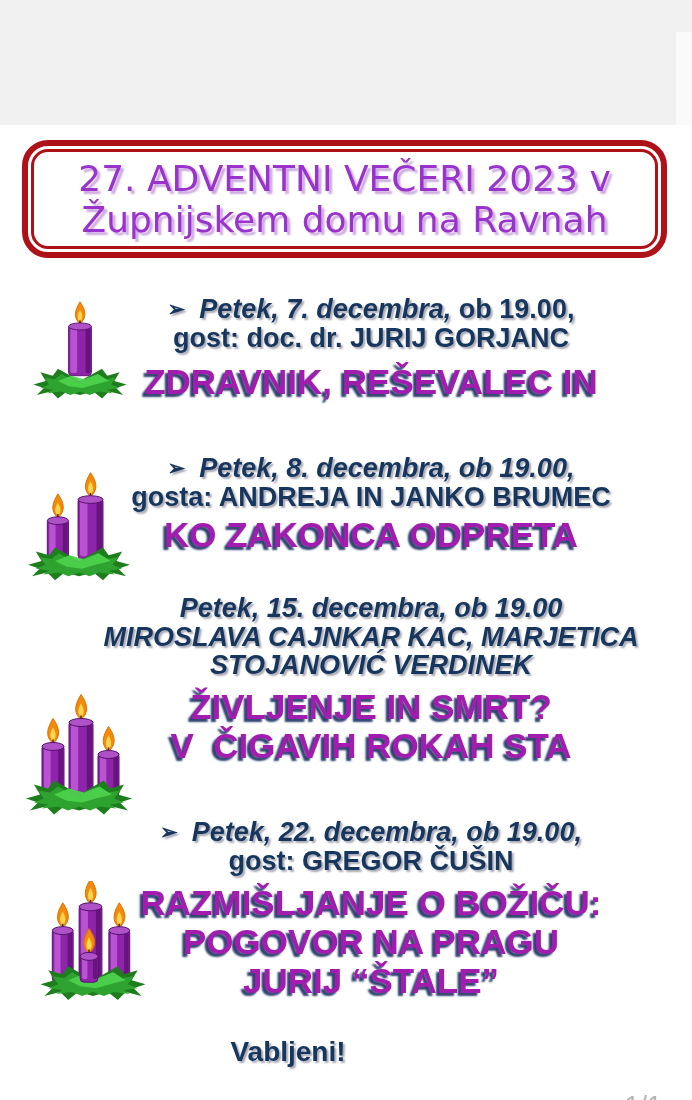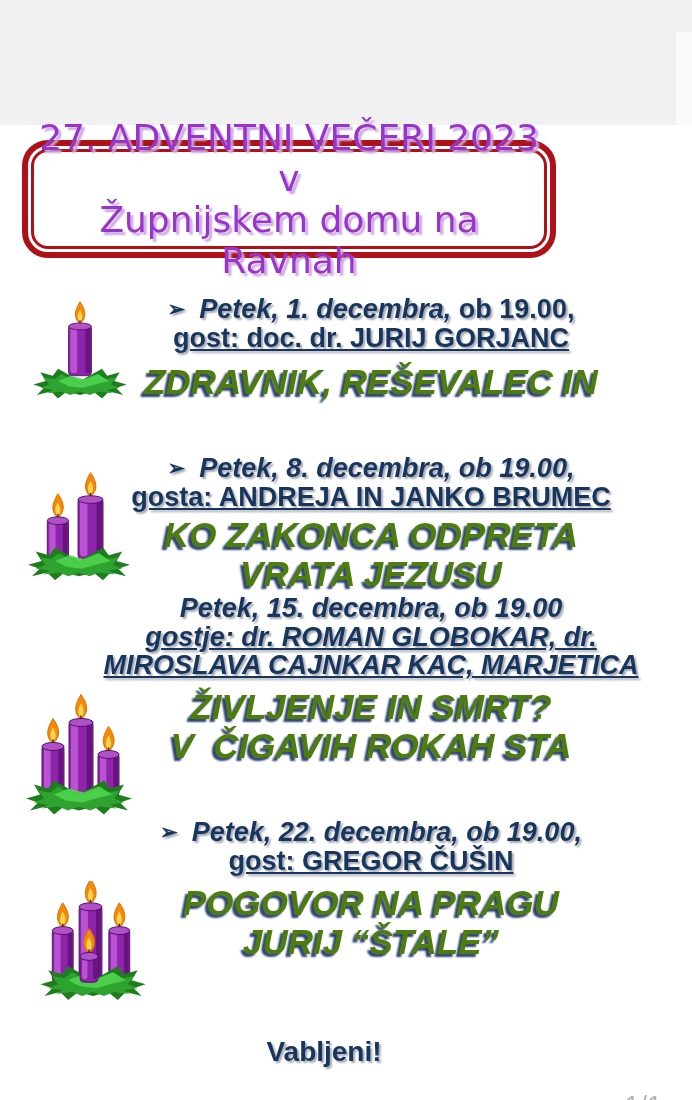--- a/index.html
+++ b/index.html
@@ -12,21 +12,21 @@
     background:#f1f1f2;
   }
   .edge-strip{
     position:absolute;right:0;top:32px;width:16px;height:93px;
     background:#fafafa;
   }
   .page{position:absolute;left:0;top:125px;width:692px;height:975px;background:#ffffff;}
 
   
   .title-box{
-    position:absolute;left:22px;top:15px;width:534px;height:118px;
+    position:absolute;left:22px;top:15px;width:645px;height:118px;
     box-sizing:border-box;border:6px solid #ae1117;border-radius:26px;
     background:#ffffff;padding:3px;
   }
   .title-inner{
     box-sizing:border-box;width:100%;height:100%;
     border:3px solid #ae1117;border-radius:17px;
     display:flex;align-items:center;justify-content:center;
   }
   .title-text{
     text-align:center;font-family:"DejaVu Sans",sans-serif;
@@ -38,32 +38,31 @@
   .date-line{
     font-size:27px;line-height:30px;font-weight:bold;color:#17365d;
     text-shadow:2px 2px 2px #a8a8b4;
   }
   .date-line .bullet{font-style:normal;font-size:21px;vertical-align:2px;padding-right:14px;}
   .date-it{font-style:italic;}
   .date-up{font-style:normal;}
   .guest-line{
     font-size:27px;line-height:28px;font-weight:bold;color:#17365d;
     text-shadow:2px 2px 2px #a8a8b4;
-    text-decoration:underline;
   }
   .guest-italic .guest-line{font-style:italic;}
   .heading{
-    margin-top:8px;font-size:35px;line-height:39px;font-weight:bold;color:#4d7c0f;
-    text-shadow:-3px 3px 2px #2e4370;letter-spacing:0px;font-style:italic;
+    margin-top:8px;font-size:35px;line-height:39px;font-weight:bold;color:#a21caf;
+    text-shadow:-3px 3px 2px #2e4370;letter-spacing:0px;
   }
   .wreath{position:absolute;}
 
   .closing{
     position:absolute;left:0;top:911px;width:576px;text-align:center;
-    font-size:28px;font-weight:bold;color:#17365d;text-shadow:2px 2px 2px #a8a8b4;margin-left:36px;
+    font-size:28px;font-weight:bold;color:#17365d;text-shadow:2px 2px 2px #a8a8b4;
   }
   .page-indicator{
     position:absolute;right:30px;top:966px;
     font-size:27px;color:#b5b5b5;font-weight:400;
   }
 </style>
 </head>
 <body>
 
 <div class="screen">
@@ -91,21 +90,21 @@
             <ellipse cx="55" cy="38" rx="13" ry="4" fill="#af52c8" stroke="#55106b" stroke-width="1"></ellipse>
             <g>
               <path d="M55 100 L30 86 24 94 10 90 16 100 2 104 14 108 6 116 22 112 30 120 40 112 55 116 Z" fill="#1e7e1e"></path>
               <path d="M55 100 L80 86 86 94 100 90 94 100 108 104 96 108 104 116 88 112 80 120 70 112 55 116 Z" fill="#1e7e1e"></path>
               <path d="M55 104 L34 92 26 98 14 96 20 104 10 108 24 110 18 114 34 112 44 116 55 112 Z" fill="#2fa32f"></path>
               <path d="M55 104 L76 92 84 98 96 96 90 104 100 108 86 110 92 114 76 112 66 116 55 112 Z" fill="#2fa32f"></path>
               <path d="M30 100 L45 94 60 98 75 92 88 100 72 104 58 108 42 106 Z" fill="#4fd44f" opacity="0.9"></path>
             </g>
           </svg></div>
         <section class="event" style="top: 169px;">
-          <div class="date-line"><span class="bullet">➢</span><span class="date-it">Petek, 1. decembra,</span><span class="date-up"> ob 19.00,</span></div>
+          <div class="date-line"><span class="bullet">➢</span><span class="date-it">Petek, 7. decembra,</span><span class="date-up"> ob 19.00,</span></div>
           <div>
             <div class="guest-line">gost: doc. dr. JURIJ GORJANC</div>
           </div>
           <div class="heading" style="margin-top: 10px;">
             <div>ZDRAVNIK, REŠEVALEC IN</div>
           </div>
         </section>
         <div class="wreath" style="left: 24px; top: 340px; width: 110px; height: 120px;"><svg viewBox="0 0 110 125" width="100%" height="100%" xmlns="http://www.w3.org/2000/svg">
             <path d="M33 55 C 25 48, 27 40, 33 30 C 40 40, 41 48, 33 55 Z" fill="#f28a0c" stroke="#d96f00" stroke-width="1"></path>
             <path d="M33 53 C 29 49, 30 44, 33 39 C 36 44, 37 49, 33 53 Z" fill="#ffd54f"></path>
@@ -129,21 +128,20 @@
               <path d="M30 100 L45 94 60 98 75 92 88 100 72 104 58 108 42 106 Z" fill="#4fd44f" opacity="0.9"></path>
             </g>
           </svg></div>
         <section class="event" style="top: 328px;">
           <div class="date-line"><span class="bullet">➢</span><span class="date-it">Petek, 8. decembra, ob 19.00,</span></div>
           <div>
             <div class="guest-line">gosta: ANDREJA IN JANKO BRUMEC</div>
           </div>
           <div class="heading" style="margin-top: 4px; text-align: center;">
             <div>KO ZAKONCA ODPRETA</div>
-            <div>VRATA JEZUSU</div>
           </div>
         </section>
         <div class="wreath" style="left: 24px; top: 568px; width: 110px; height: 128px;"><svg viewBox="0 0 110 125" width="100%" height="100%" xmlns="http://www.w3.org/2000/svg">
             <path d="M29 49 C 21 42, 23 34, 29 24 C 36 34, 37 42, 29 49 Z" fill="#f28a0c" stroke="#d96f00" stroke-width="1"></path>
             <path d="M29 47 C 25 43, 26 38, 29 33 C 32 38, 33 43, 29 47 Z" fill="#ffd54f"></path>
             <line x1="29" y1="50" x2="29" y2="45" stroke="#4a2a00" stroke-width="1.5"></line>
             <rect x="18" y="50" width="22" height="52" rx="4" fill="#8e24aa" stroke="#55106b" stroke-width="1"></rect>
             <rect x="20" y="53" width="6.6" height="46" rx="3" fill="#c45fdb" opacity="0.8"></rect>
             <rect x="34.16" y="53" width="4.84" height="46" rx="3" fill="#611277" opacity="0.85"></rect>
             <ellipse cx="29" cy="52" rx="11" ry="4" fill="#af52c8" stroke="#55106b" stroke-width="1"></ellipse>
@@ -165,22 +163,22 @@
               <path d="M55 100 L30 86 24 94 10 90 16 100 2 104 14 108 6 116 22 112 30 120 40 112 55 116 Z" fill="#1e7e1e"></path>
               <path d="M55 100 L80 86 86 94 100 90 94 100 108 104 96 108 104 116 88 112 80 120 70 112 55 116 Z" fill="#1e7e1e"></path>
               <path d="M55 104 L34 92 26 98 14 96 20 104 10 108 24 110 18 114 34 112 44 116 55 112 Z" fill="#2fa32f"></path>
               <path d="M55 104 L76 92 84 98 96 96 90 104 100 108 86 110 92 114 76 112 66 116 55 112 Z" fill="#2fa32f"></path>
               <path d="M30 100 L45 94 60 98 75 92 88 100 72 104 58 108 42 106 Z" fill="#4fd44f" opacity="0.9"></path>
             </g>
           </svg></div>
         <section class="event" style="top: 468px;">
           <div class="date-line"><span class="date-it">Petek, 15. decembra, ob 19.00</span></div>
           <div class="guest-italic">
-            <div class="guest-line">gostje: dr. ROMAN GLOBOKAR, dr.</div>
             <div class="guest-line">MIROSLAVA CAJNKAR KAC, MARJETICA</div>
+            <div class="guest-line">STOJANOVIĆ VERDINEK</div>
           </div>
           <div class="heading" style="margin-top: 8px;">
             <div>ŽIVLJENJE IN SMRT?</div>
             <div>V &nbsp;ČIGAVIH ROKAH STA</div>
           </div>
         </section>
         <div class="wreath" style="left: 34px; top: 756px; width: 118px; height: 124px;"><svg viewBox="0 0 110 125" width="100%" height="100%" xmlns="http://www.w3.org/2000/svg">
             <path d="M24.5 47 C 16.5 40, 18.5 32, 24.5 22 C 31.5 32, 32.5 40, 24.5 47 Z" fill="#f28a0c" stroke="#d96f00" stroke-width="1"></path>
             <path d="M24.5 45 C 20.5 41, 21.5 36, 24.5 31 C 27.5 36, 28.5 41, 24.5 45 Z" fill="#ffd54f"></path>
             <line x1="24.5" y1="48" x2="24.5" y2="43" stroke="#4a2a00" stroke-width="1.5"></line>
@@ -216,20 +214,21 @@
             <rect x="44" y="77" width="5.3999999999999995" height="22" rx="3" fill="#c45fdb" opacity="0.8"></rect>
             <rect x="55.04" y="77" width="3.96" height="22" rx="3" fill="#611277" opacity="0.85"></rect>
             <ellipse cx="51" cy="76" rx="9" ry="4" fill="#af52c8" stroke="#55106b" stroke-width="1"></ellipse>
           </svg></div>
         <section class="event" style="top: 692px;">
           <div class="date-line"><span class="bullet">➢</span><span class="date-it">Petek, 22. decembra, ob 19.00,</span></div>
           <div>
             <div class="guest-line">gost: GREGOR ČUŠIN</div>
           </div>
           <div class="heading" style="margin-top: 8px;">
+            <div>RAZMIŠLJANJE O BOŽIČU:</div>
             <div>POGOVOR NA PRAGU</div>
             <div>JURIJ “ŠTALE”</div>
           </div>
         </section>
       </div>
 
     <div class="closing">Vabljeni!</div>
     <div class="page-indicator">1/1</div>
   </div>
 </div>

